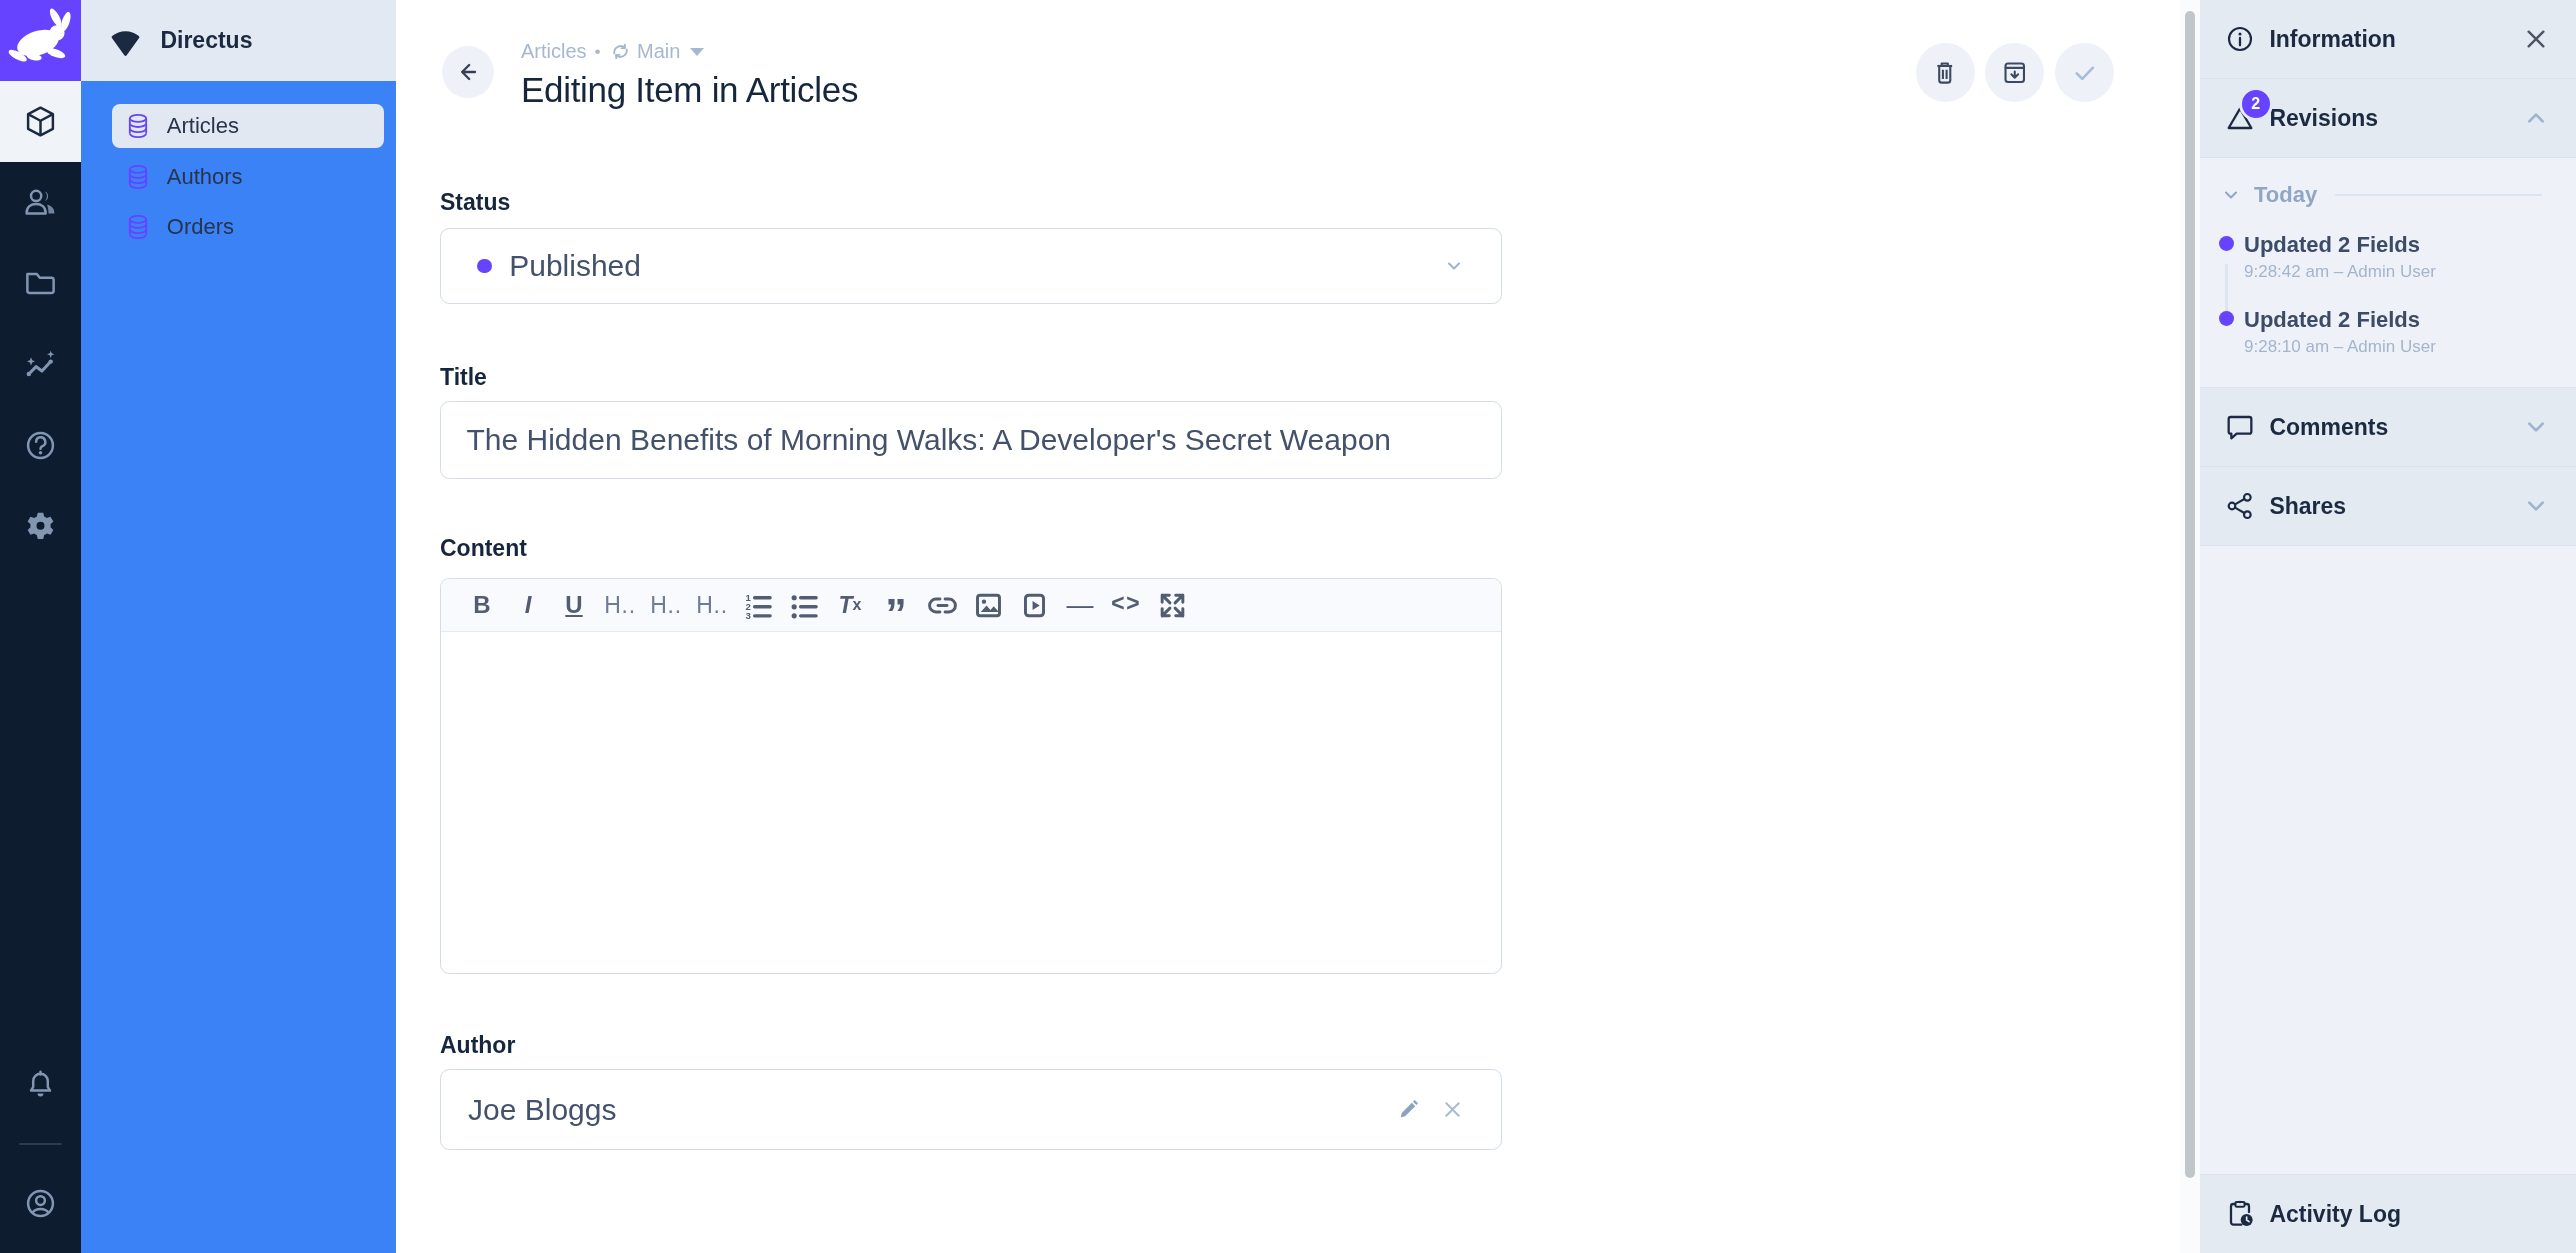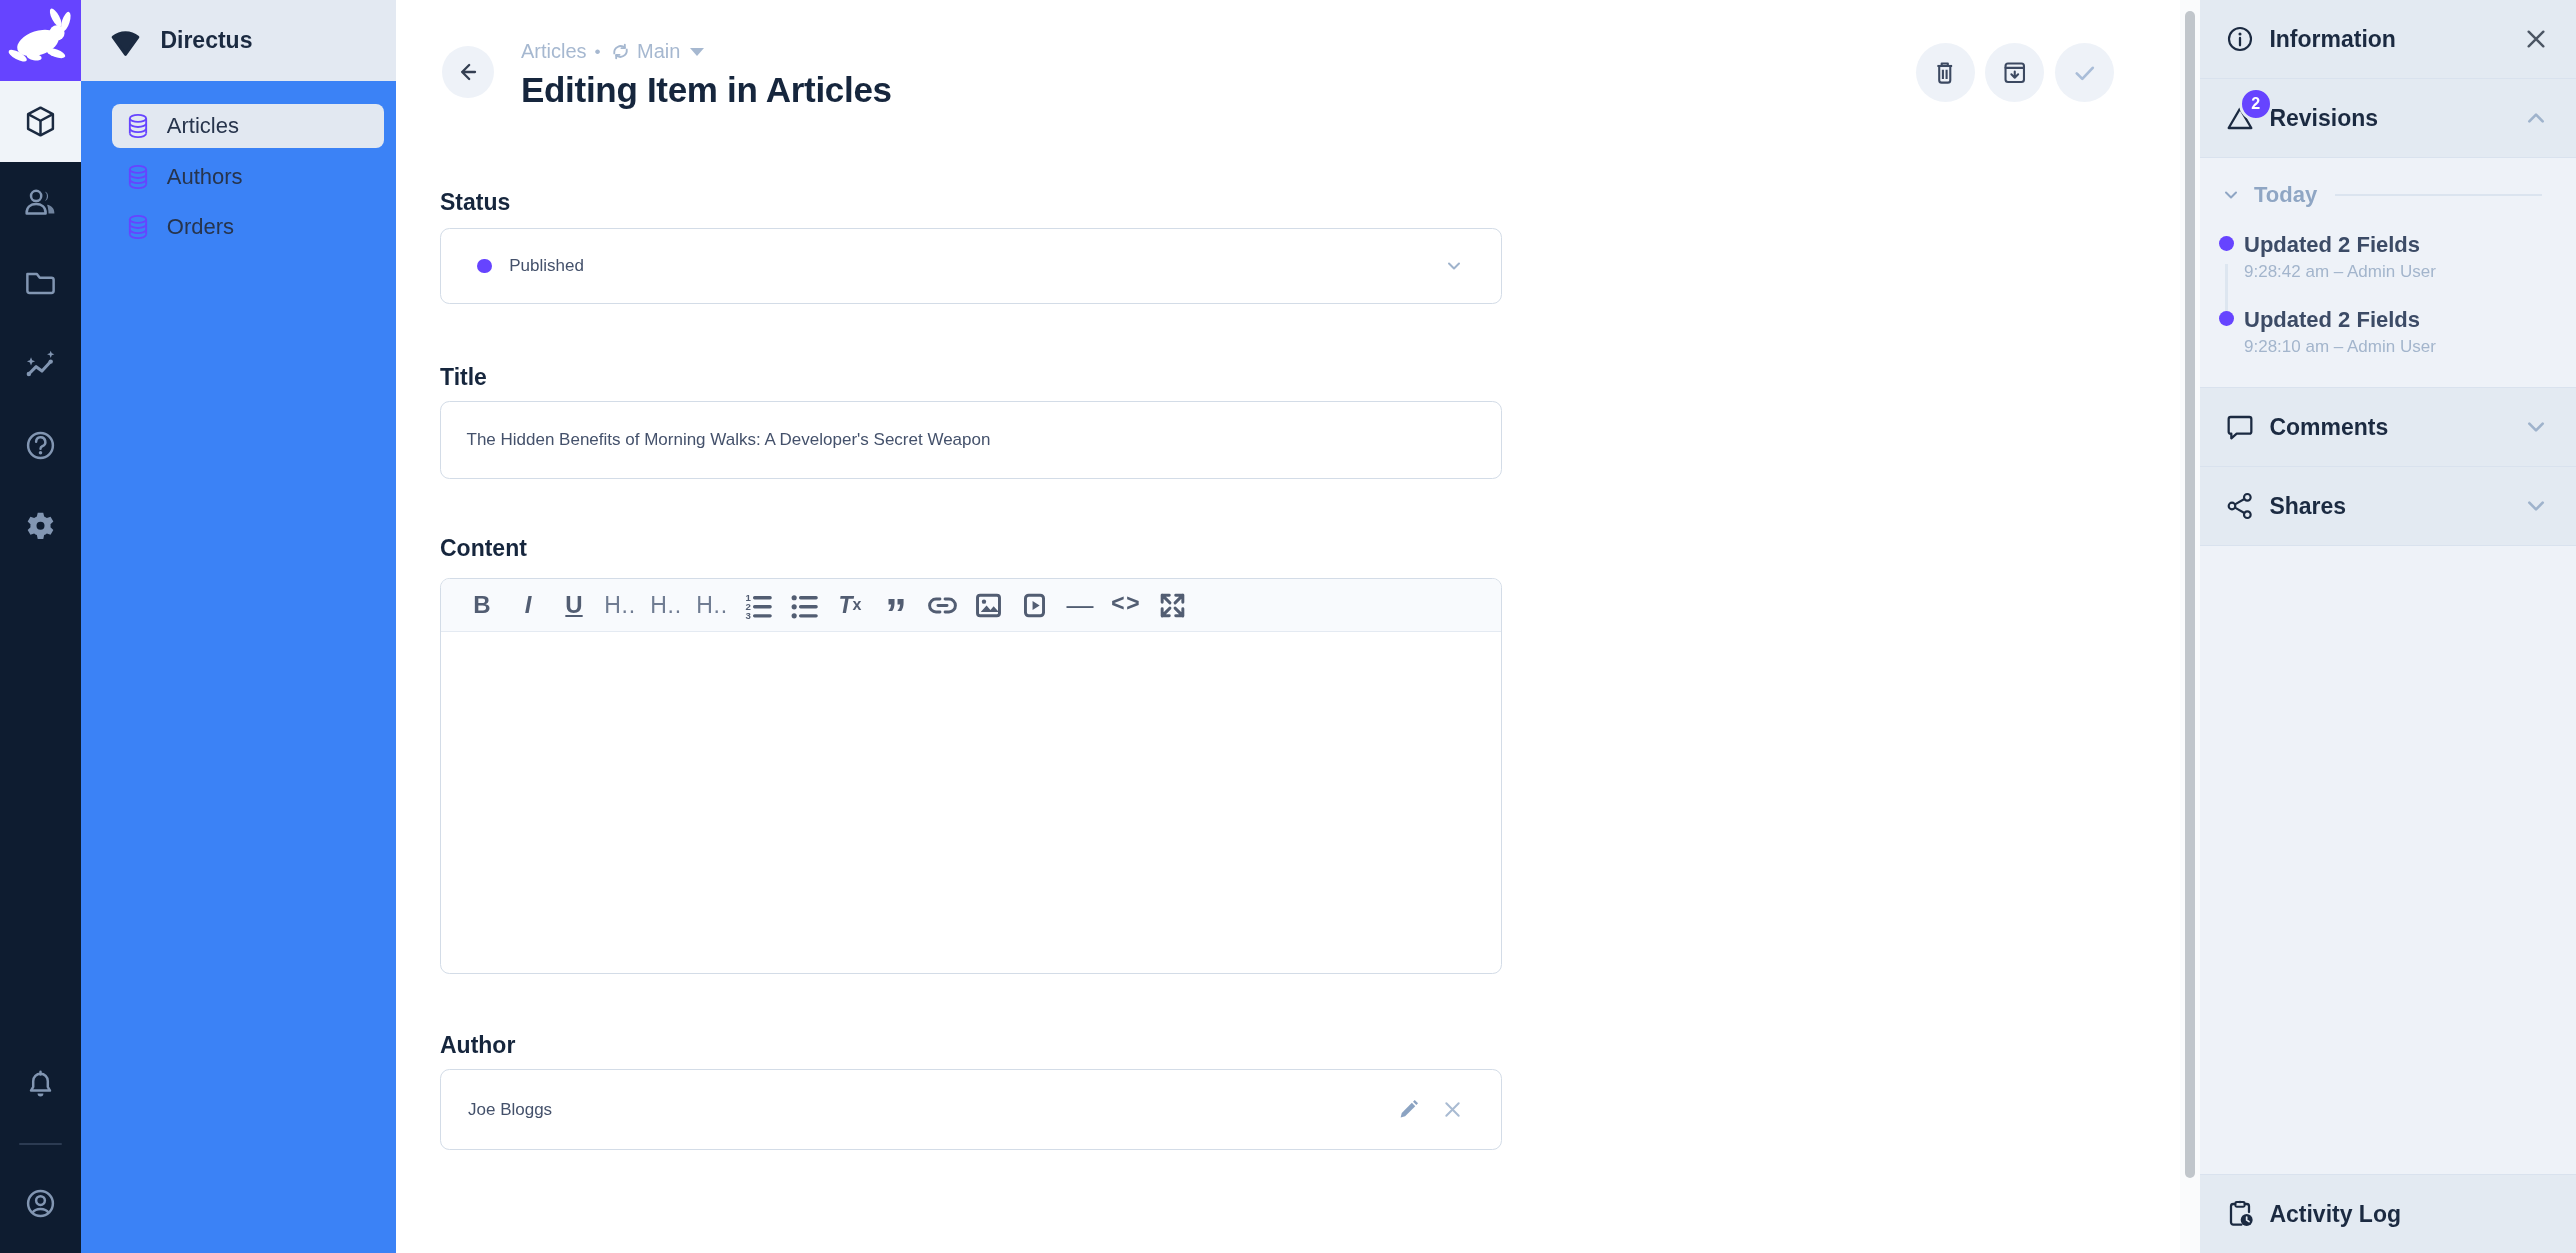--- a/index.html
+++ b/index.html
@@ -30,31 +30,31 @@
   .main{flex:1;background:#fff;position:relative;overflow:hidden;}
   .back-btn{position:absolute;left:46px;top:46px;width:52px;height:52px;border-radius:50%;
     background:#eef2f8;display:flex;align-items:center;justify-content:center;color:#343f52;}
   .back-btn svg{width:28px;height:28px;}
   .head-text{position:absolute;left:125px;top:38px;}
   .breadcrumb{display:flex;align-items:center;font-size:20px;color:#a6b8d0;font-weight:500;height:27px;}
   .breadcrumb .sep{margin:0 8px;font-size:17.4px;}
   .breadcrumb svg{width:23px;height:23px;margin-right:5.4px;}
   .crumb-caret{width:0;height:0;border-left:7.4px solid transparent;border-right:7.4px solid transparent;
     border-top:8.7px solid #a6b8d0;margin-left:9.4px;}
-  .page-title{font-size:35px;font-weight:700;color:#16263d;margin-top:5.4px;letter-spacing:-0.3px;}
+  .page-title{font-size:35px;font-weight:400;color:#16263d;margin-top:5.4px;letter-spacing:-0.3px;}
   .head-actions{position:absolute;top:43px;right:86px;display:flex;gap:10.7px;}
   .circle-btn{width:59px;height:59px;border-radius:50%;background:#eef2f8;display:flex;align-items:center;justify-content:center;color:#3c4961;}
   .circle-btn svg{width:29.5px;height:29.5px;}
   .circle-btn.muted{color:#a9bdd8;}
 
   .field-label{position:absolute;left:44px;font-size:23px;font-weight:700;color:#16263d;}
   .field-box{position:absolute;left:44px;width:1062px;border:1.3px solid #d3dce7;border-radius:9.4px;
     background:#fff;box-sizing:border-box;display:flex;align-items:center;}
   .status-dot{width:14.8px;height:14.8px;border-radius:50%;background:#6644ff;margin-left:36px;flex-shrink:0;}
-  .field-value{font-size:17px;color:#44516b;}
+  .field-value{font-size:30px;color:#44516b;}
   .chev{width:24px;height:24px;color:#9fb3cc;}
   .spacer{flex:1;}
 
   
   .editor{position:absolute;left:44px;top:578px;width:1062px;height:396px;border:1.3px solid #d3dce7;
     border-radius:9.4px;box-sizing:border-box;background:#fff;overflow:hidden;display:flex;flex-direction:column;}
   .toolbar{height:52px;background:#f8fafd;border-bottom:1.3px solid #e4eaf2;display:flex;align-items:center;
     padding:0 20px;gap:4px;color:#525d72;}
   .tb{min-width:42px;height:40px;display:flex;align-items:center;justify-content:center;font-size:24px;font-weight:700;}
   .tb svg{width:31px;height:31px;}

